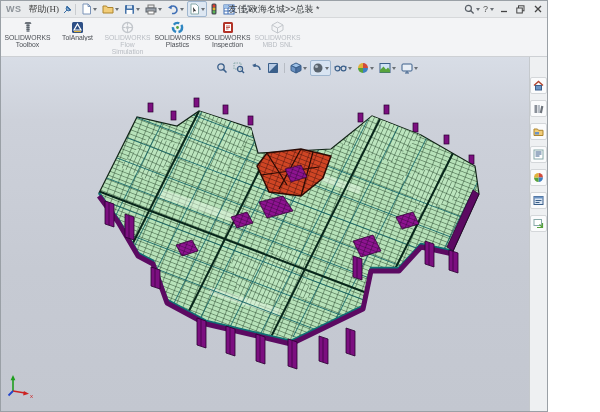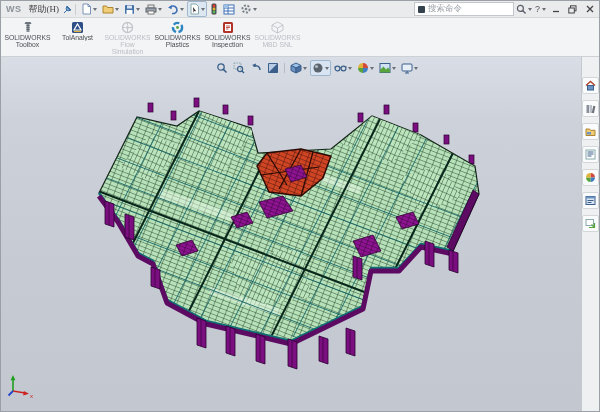--- a/index.html
+++ b/index.html
@@ -1,17 +1,17 @@
 <!DOCTYPE html>
 <html><head>
 <meta charset="utf-8">
 <style>
   html,body{margin:0;padding:0;width:600px;height:412px;overflow:hidden;
     font-family:"Liberation Sans",sans-serif;-webkit-font-smoothing:antialiased;}
-  #app{width:600px;height:412px;display:flex;flex-direction:column;background:#e9ebed;
+  #app{width:548px;height:412px;display:flex;flex-direction:column;background:#e9ebed;
     border:1px solid #9aa0a6;box-sizing:border-box;}
 
   
   .titlebar{height:16px;flex:0 0 16px;display:flex;align-items:center;background:#e9ebed;
     border-bottom:1px solid #d6d8da;font-size:9px;color:#444;position:relative;padding:0 2px;}
   .logo-frag{color:#8d9399;font-weight:bold;font-size:9px;padding:0 3px;letter-spacing:.5px;}
   .menu-item{padding:0 4px;white-space:nowrap;font-family:Liberation Serif, serif;}
   .tb-sep{width:1px;height:11px;background:#c9ccd0;margin:0 3px;}
   .qat{display:flex;align-items:center;gap:1px;}
   .qat-btn{display:flex;align-items:center;padding:1px;border:1px solid transparent;border-radius:2px;}
@@ -136,26 +136,23 @@
       </span>
       <span class="qat-btn">
         <svg width="12" height="12" viewBox="0 0 12 12">
             <circle cx="6" cy="6" r="3.6" fill="none" stroke="#7c838b" stroke-width="2" stroke-dasharray="2 1.6"></circle>
             <circle cx="6" cy="6" r="1.3" fill="#7c838b"></circle>
           </svg>
           <span class="caret"></span>
       </span>
     </span>
 
+    <span class="doc-title">友佳.欧海名城&gt;&gt;总装 *</span>
 
     <span class="tb-right">
-      <span class="search-box">
-        <span class="sw-mini"></span>
-        <span class="ph">搜索命令</span>
-      </span>
       <span class="mini-ico">
         <svg width="11" height="11" viewBox="0 0 11 11">
             <circle cx="4.4" cy="4.4" r="3" fill="none" stroke="#5a6068" stroke-width="1.2"></circle>
             <path d="M6.6 6.6 L9.6 9.6" stroke="#5a6068" stroke-width="1.4"></path>
           </svg>
           <span class="caret"></span>
       </span>
       <span class="mini-ico">
         <span class="help-q">?</span>
           <span class="caret"></span>

